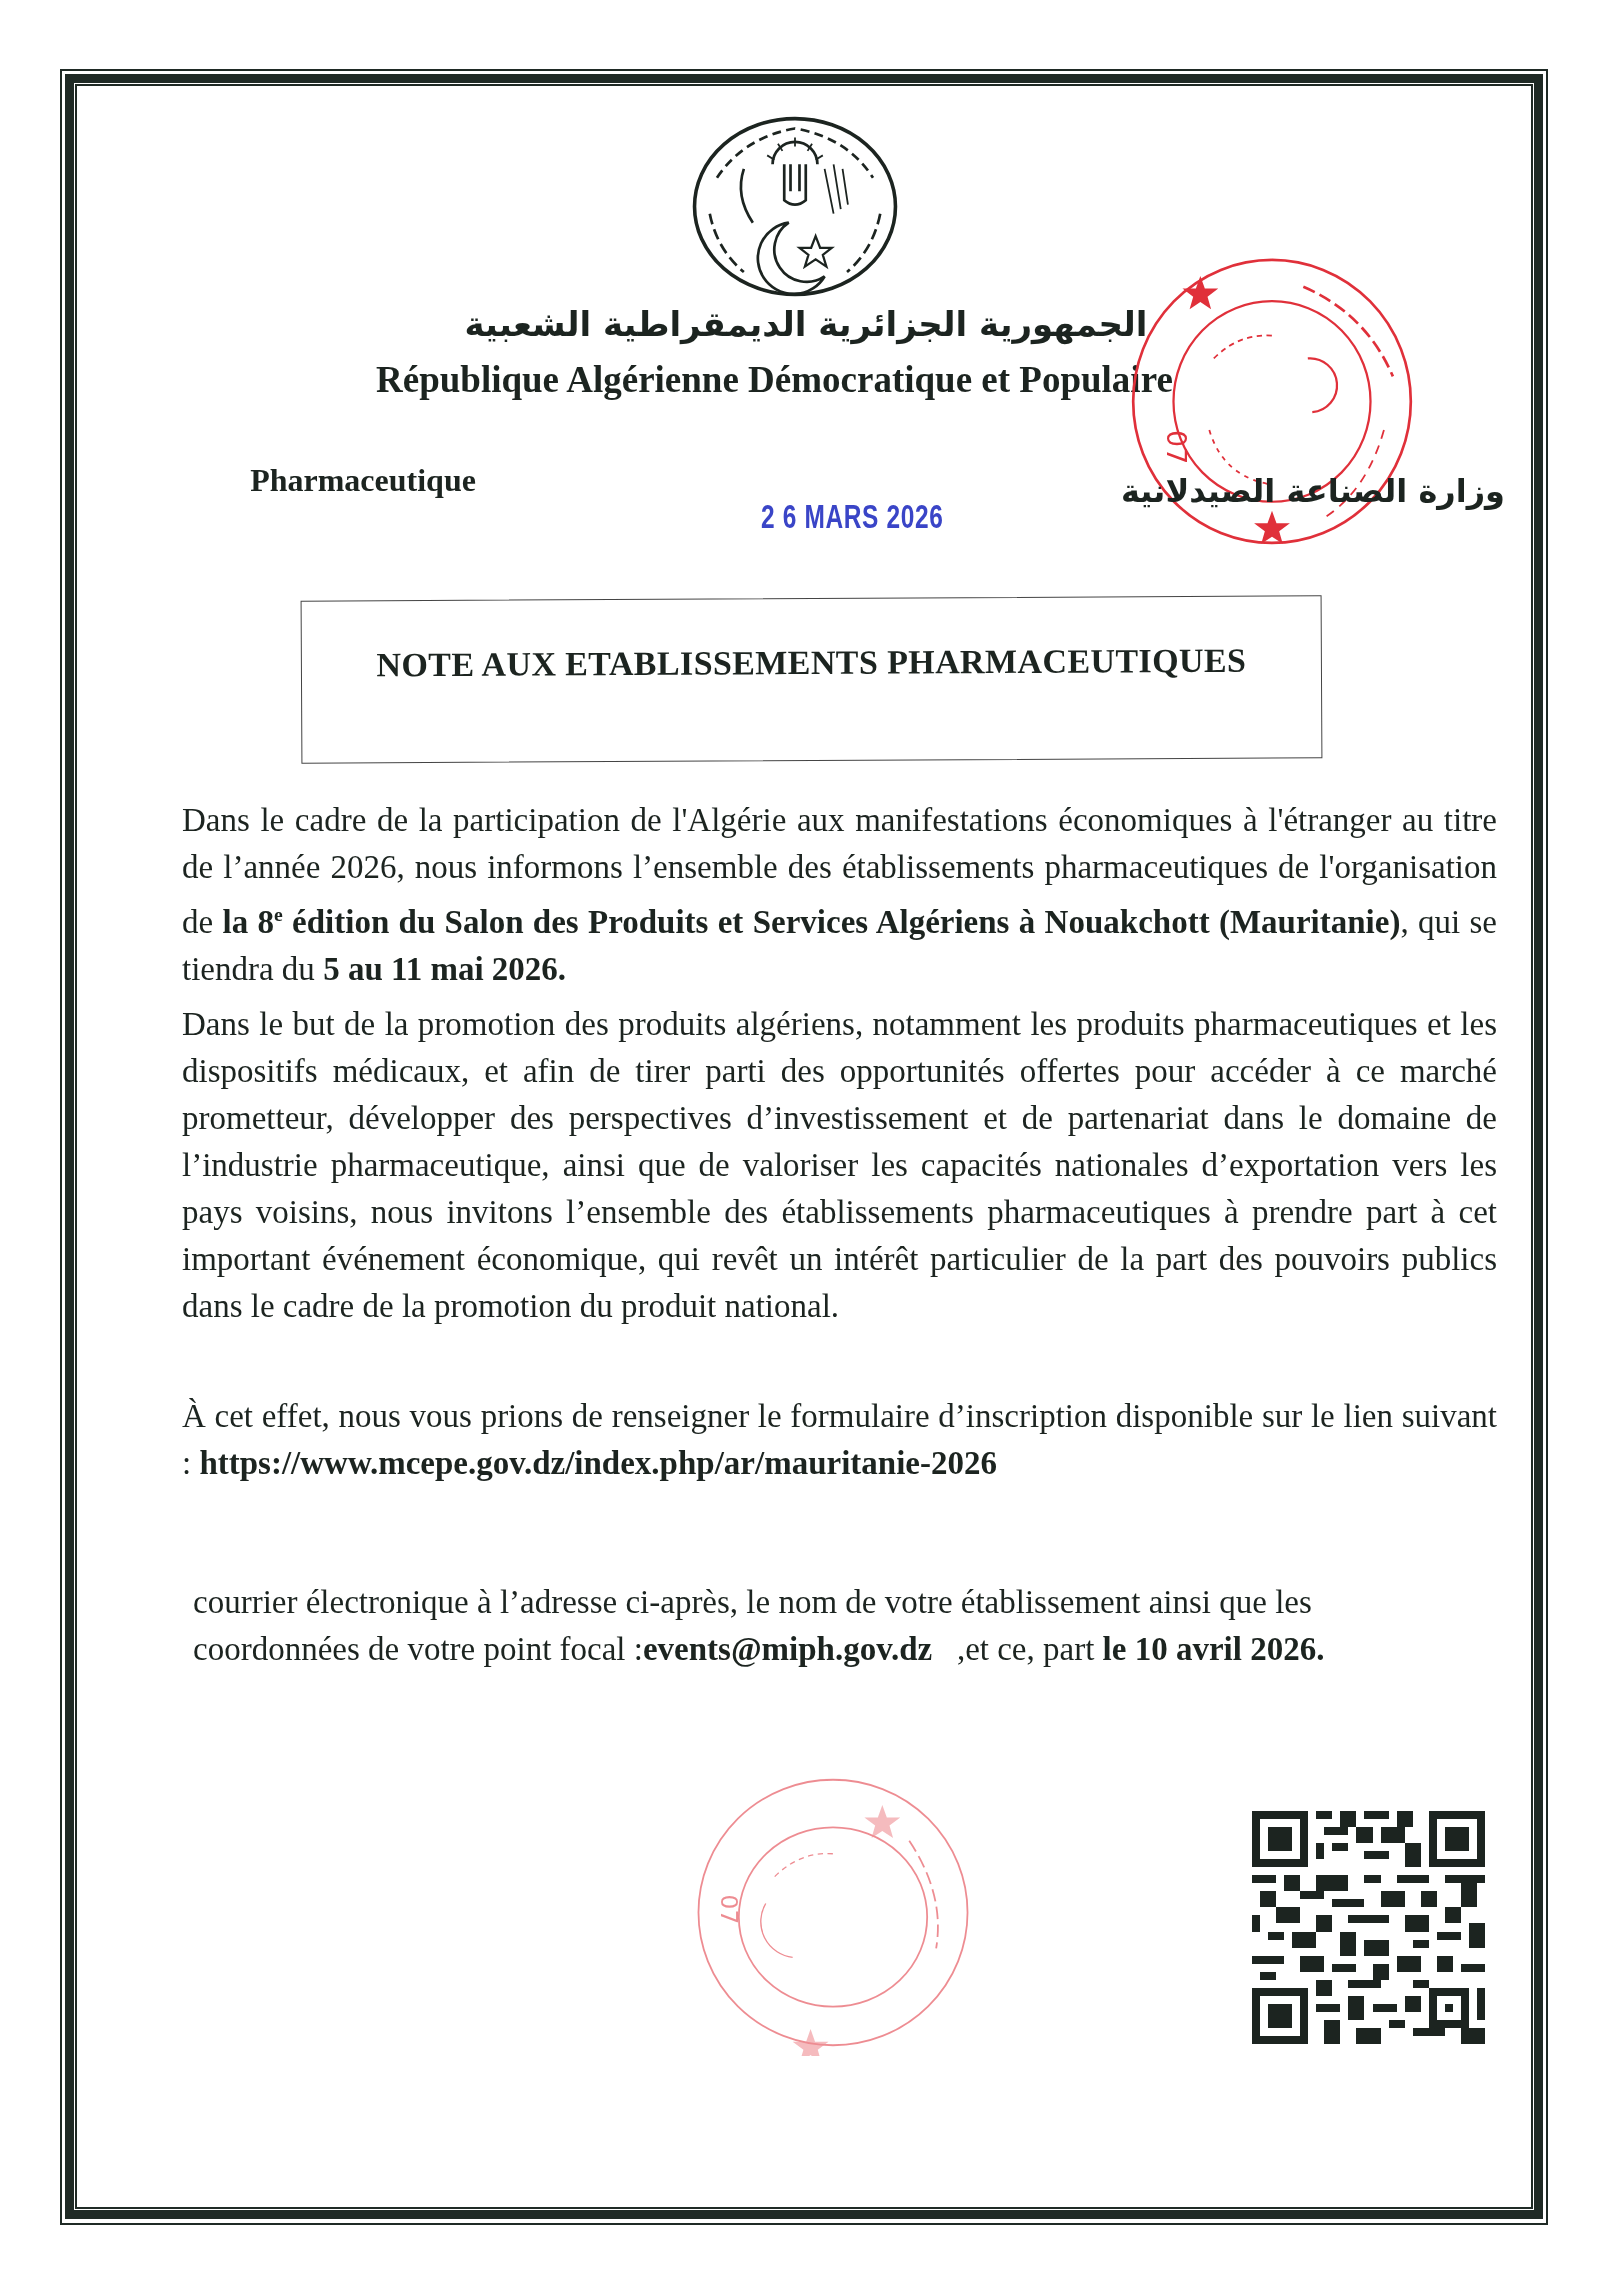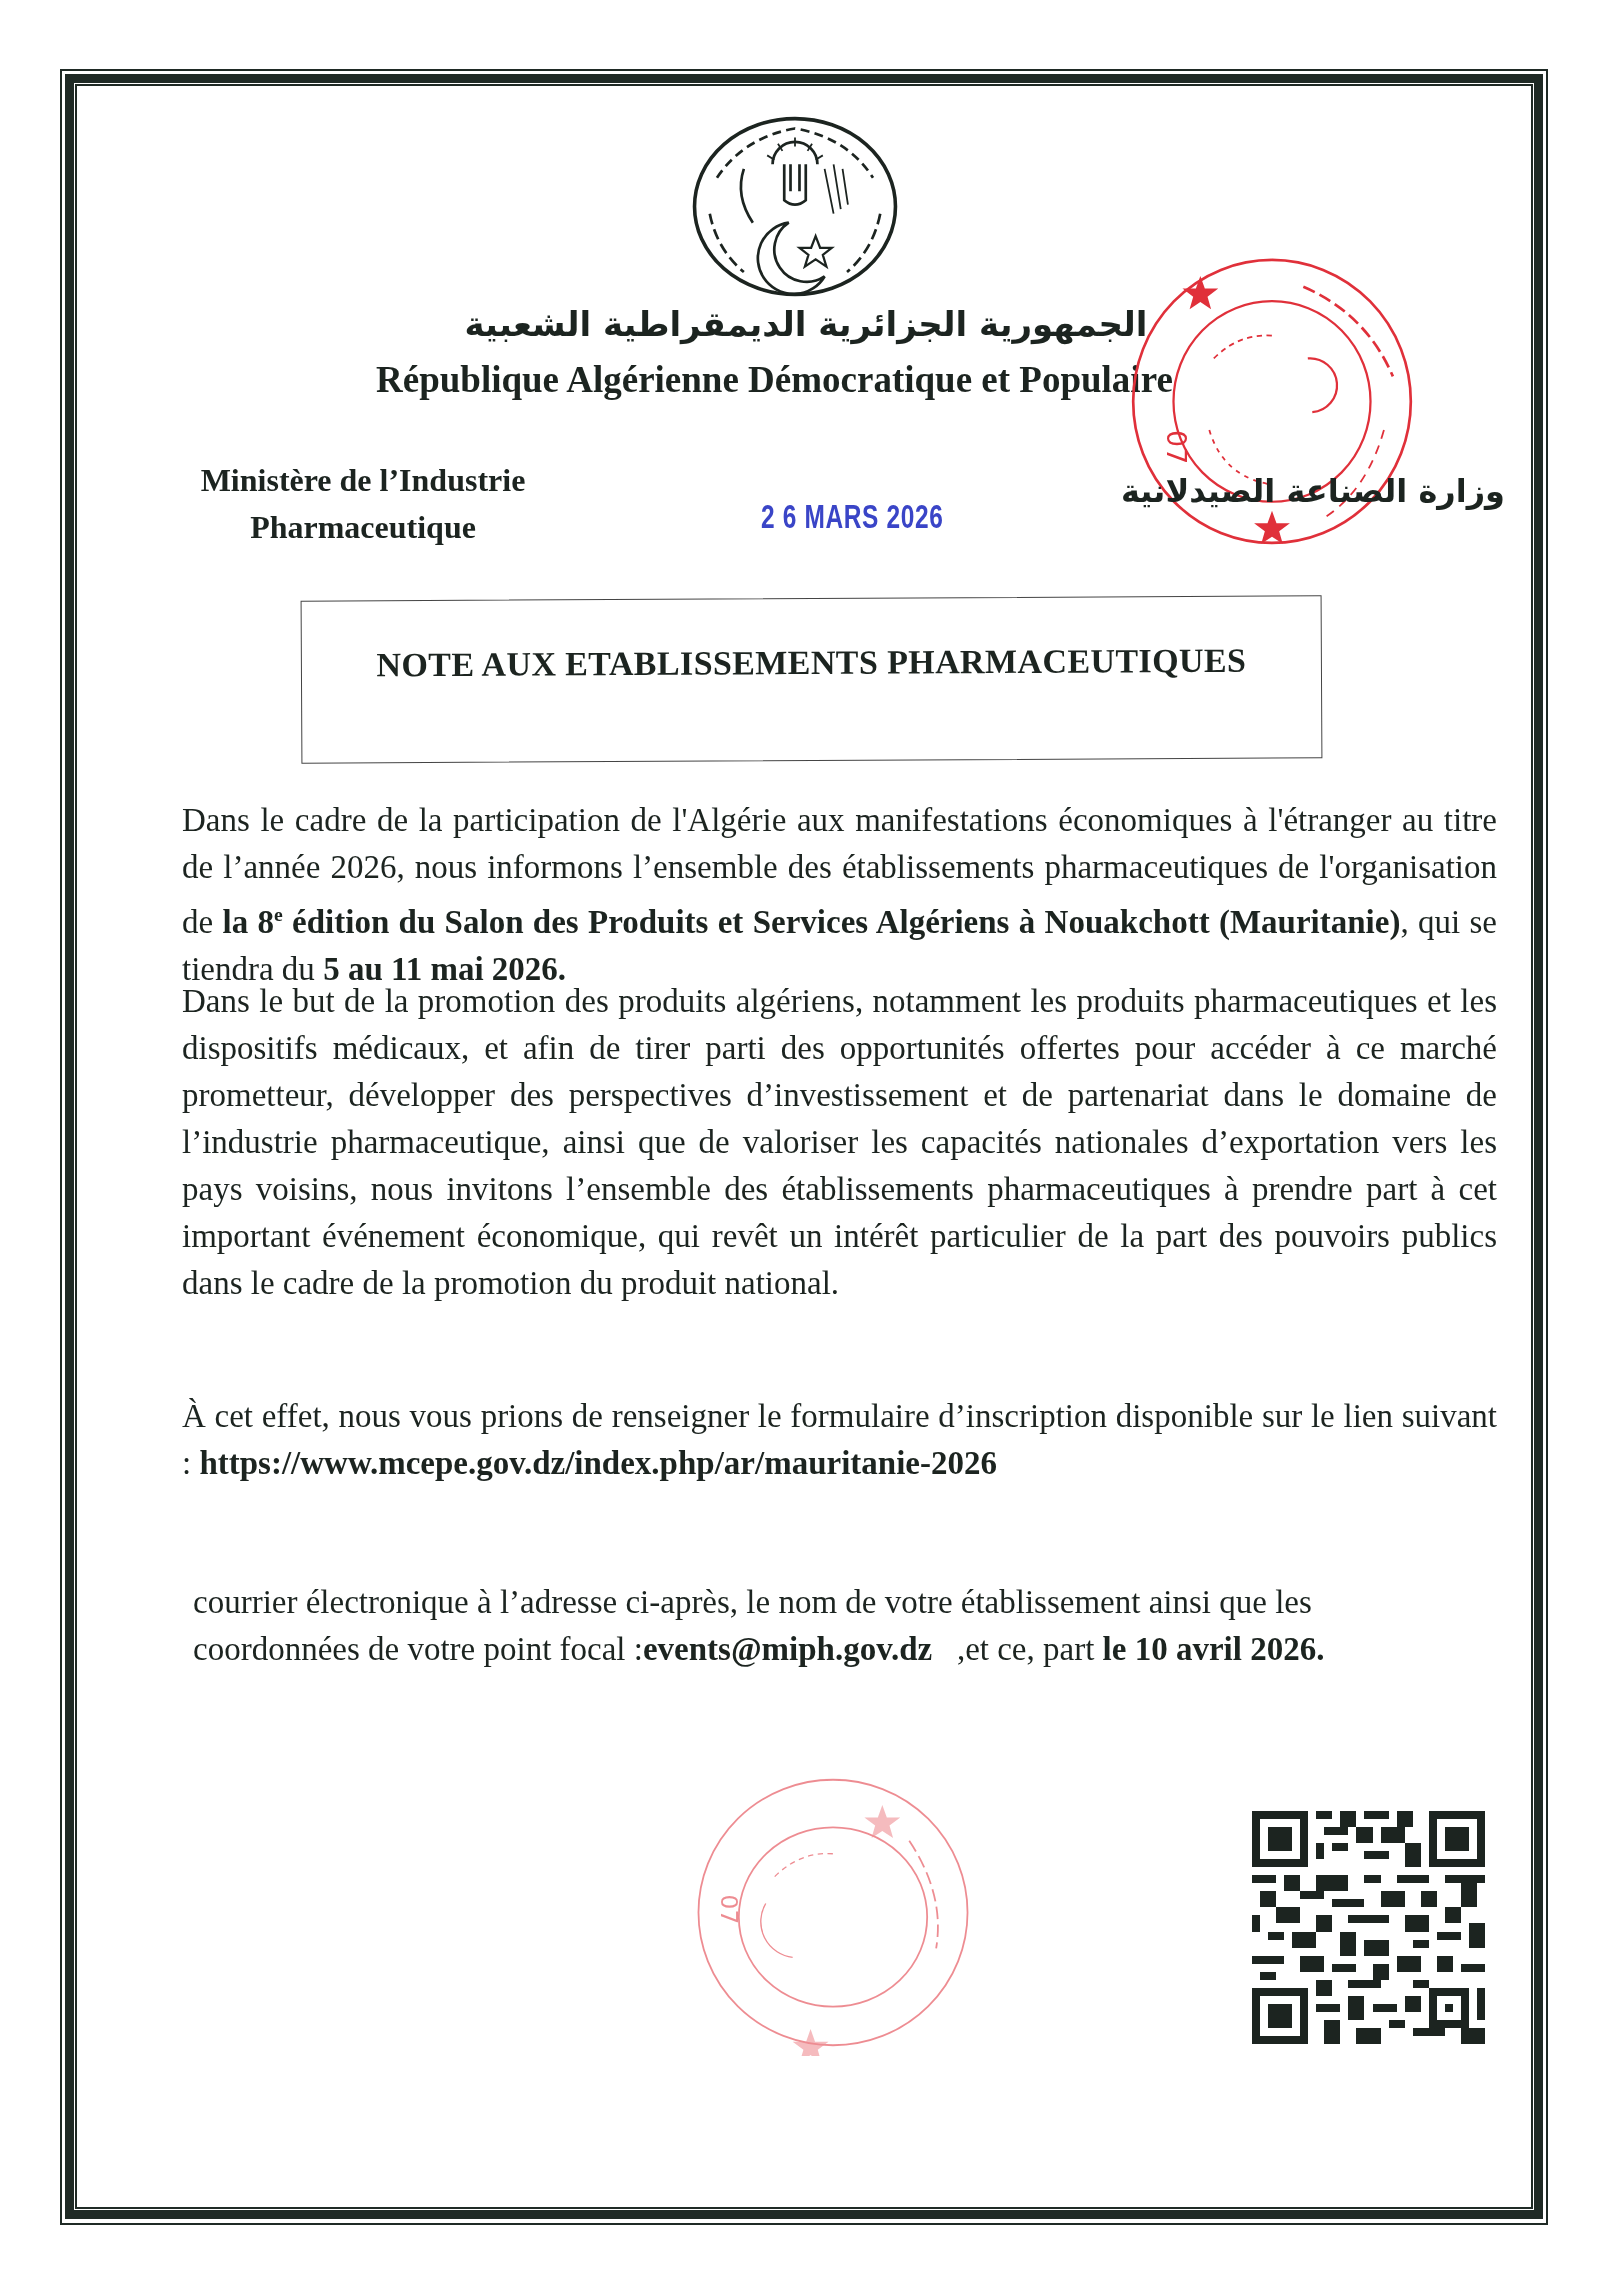--- a/index.html
+++ b/index.html
@@ -19,21 +19,21 @@
   .ministry-ar { position: absolute; left: 1030px; top: 472px; width: 475px; text-align: right; font-family: "DejaVu Sans", sans-serif; font-size: 32px; font-weight: bold; direction: rtl; }
 
   .stamp-top { position: absolute; left: 1124px; top: 251px; width: 296px; height: 300px; }
   .stamp-bottom { position: absolute; left: 685px; top: 1769px; width: 296px; height: 287px; opacity: 0.55; }
 
   .title-box { position: absolute; left: 301px; top: 598px; width: 1021px; height: 163px; border: 1.8px solid #444; box-sizing: border-box; transform: rotate(-0.3deg); }
   .title-text { position: absolute; left: 0; right: 0; top: 45px; text-align: center; font-size: 34px; font-weight: bold; letter-spacing: 0.4px; }
 
   .body-text { position: absolute; left: 159px; width: 1315px; font-size: 33px; line-height: 47px; text-align: justify; margin-left: 23px; }
   .p1 { top: 797px; }
-  .p2 { top: 978px; }
+  .p2 { top: 1001px; }
   .p3 { top: 1393px; }
   .p4 { top: 1579px; left: 170px; width: 1343px; text-align: left; }
   .body-text b { font-weight: bold; }
   sup { font-size: 19.7px; }
 
   .qr { position: absolute; left: 1252px; top: 1811px; width: 233px; height: 233px; }
 </style>
 </head>
 <body>
 
@@ -59,21 +59,20 @@
   </g>
   <path d="M110 120 A40 40 0 1 0 150 180 A32 32 0 1 1 110 120 Z" fill="none" stroke="#1c2420" stroke-width="3"></path>
   <polygon points="140,135 145,148 158,148 148,156 152,169 140,161 128,169 132,156 122,148 135,148" fill="none" stroke="#1c2420" stroke-width="2.5"></polygon>
   <path d="M22 110 Q30 150 60 175 M212 110 Q204 150 175 175" fill="none" stroke="#1c2420" stroke-width="3" stroke-dasharray="12 6"></path>
 </svg>
 
 <div class="ar-republic">الجمهورية الجزائرية الديمقراطية الشعبية</div>
 <div class="fr-republic">République Algérienne Démocratique et Populaire</div>
 
 <div class="ministry-fr">
-  <div>Ministère de l’Industrie</div>
   <div>Pharmaceutique</div>
 </div>
 
 <div class="date-stamp">2 6 MARS 2026</div>
 
 <svg class="stamp-top" viewBox="0 0 330 335">
   <g fill="none" stroke="#e0303a">
     <ellipse cx="165" cy="168" rx="155" ry="158" stroke-width="3"></ellipse>
     <ellipse cx="165" cy="168" rx="110" ry="112" stroke-width="2.5"></ellipse>
     <path d="M100 120 Q130 90 170 95" stroke-width="2" stroke-dasharray="6 5"></path>

